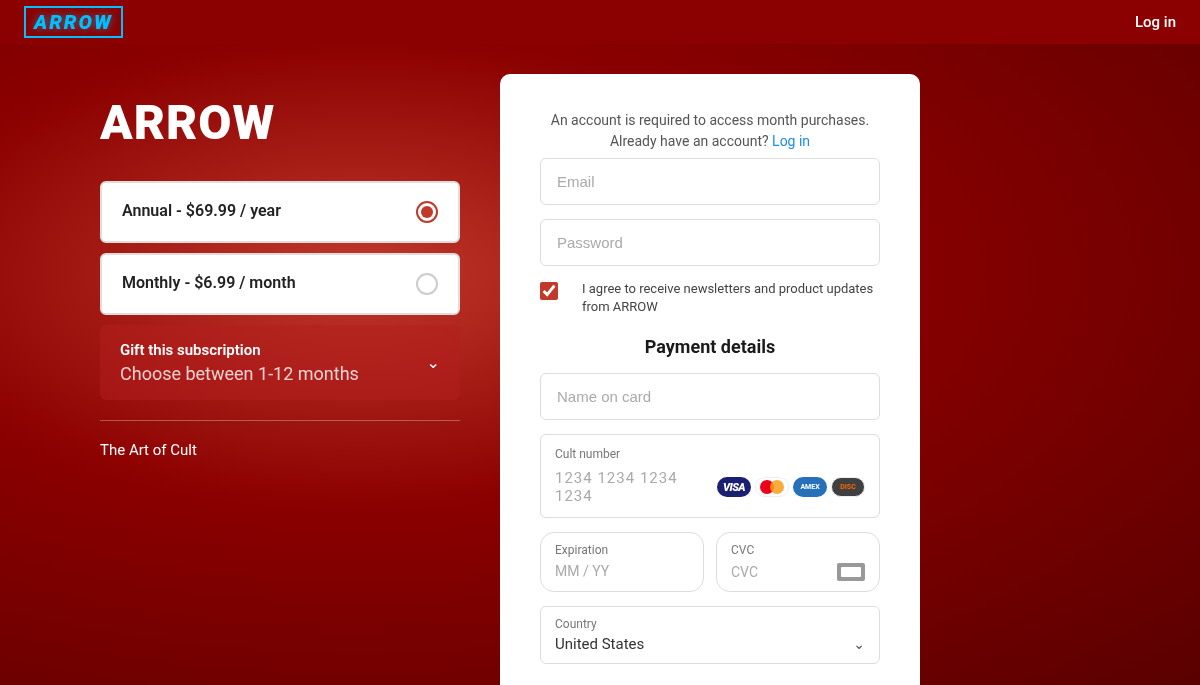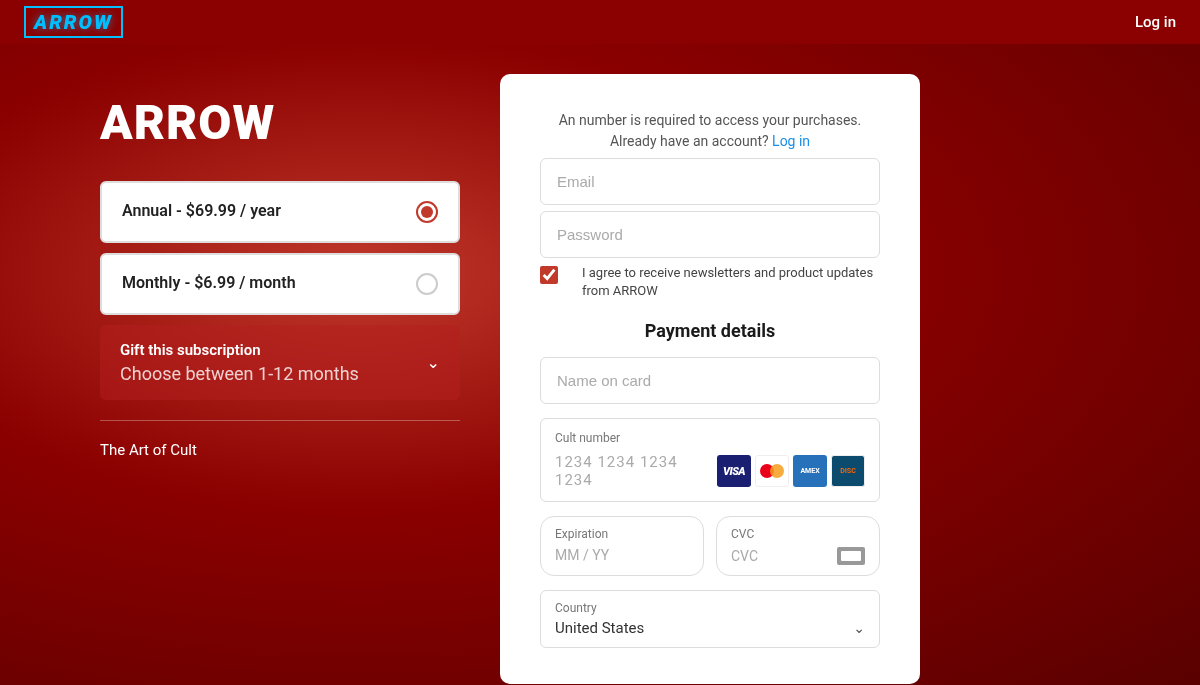--- a/index.html
+++ b/index.html
@@ -177,21 +177,21 @@
       line-height: 1.5;
     }
 
     .form-login-link {
       color: #1a8fe8;
       cursor: pointer;
       text-decoration: none;
     }
 
     .form-group {
-      margin-bottom: 6px;
+      margin-bottom: 14px;
     }
 
     .form-input {
       width: 100%;
       padding: 14px 16px;
       border: 1px solid #ddd;
       border-radius: 6px;
       font-size: 15px;
       color: #333;
       background: #fff;
@@ -272,23 +272,23 @@
       letter-spacing: 1px;
     }
 
     .card-icons {
       display: flex;
       gap: 4px;
       align-items: center;
     }
 
     .card-icon {
-      height: 32px;
+      height: 20px;
       width: 34px;
-      border-radius: 3px;
+      border-radius: 11px;
       display: flex;
       align-items: center;
       justify-content: center;
       font-size: 8px;
       font-weight: 700;
     }
 
     .visa-icon {
       background: #1a1f71;
       color: #fff;
@@ -328,21 +328,21 @@
 
     .amex-icon {
       background: #2671b9;
       color: #fff;
       font-size: 7px;
       font-weight: 700;
       letter-spacing: 0;
     }
 
     .discover-icon {
-      background: #0c4a6e;
+      background: #404040;
       border: 1px solid #eee;
       color: #ff6600;
       font-size: 7px;
       font-weight: 700;
     }
 
     .exp-cvc-row {
       display: flex;
       gap: 12px;
       margin-bottom: 14px;
@@ -448,21 +448,21 @@
       <div class="gift-chevron">⌄</div>
     </div>
 
     <hr class="divider">
 
     <div class="art-of-cult">The Art of Cult</div>
   </div>
 
   <div class="form-card">
     <p class="form-subtitle">
-      <span>An number is required to access your purchases.</span><br>
+      <span>An account is required to access month purchases.</span><br>
       <span>Already have an account?</span>
       <a class="form-login-link">Log in</a>
     </p>
 
     <div class="form-group">
       <input class="form-input" type="email" placeholder="Email" style="">
     </div>
 
     <div class="form-group">
       <input class="form-input" type="password" placeholder="Password" style="">

